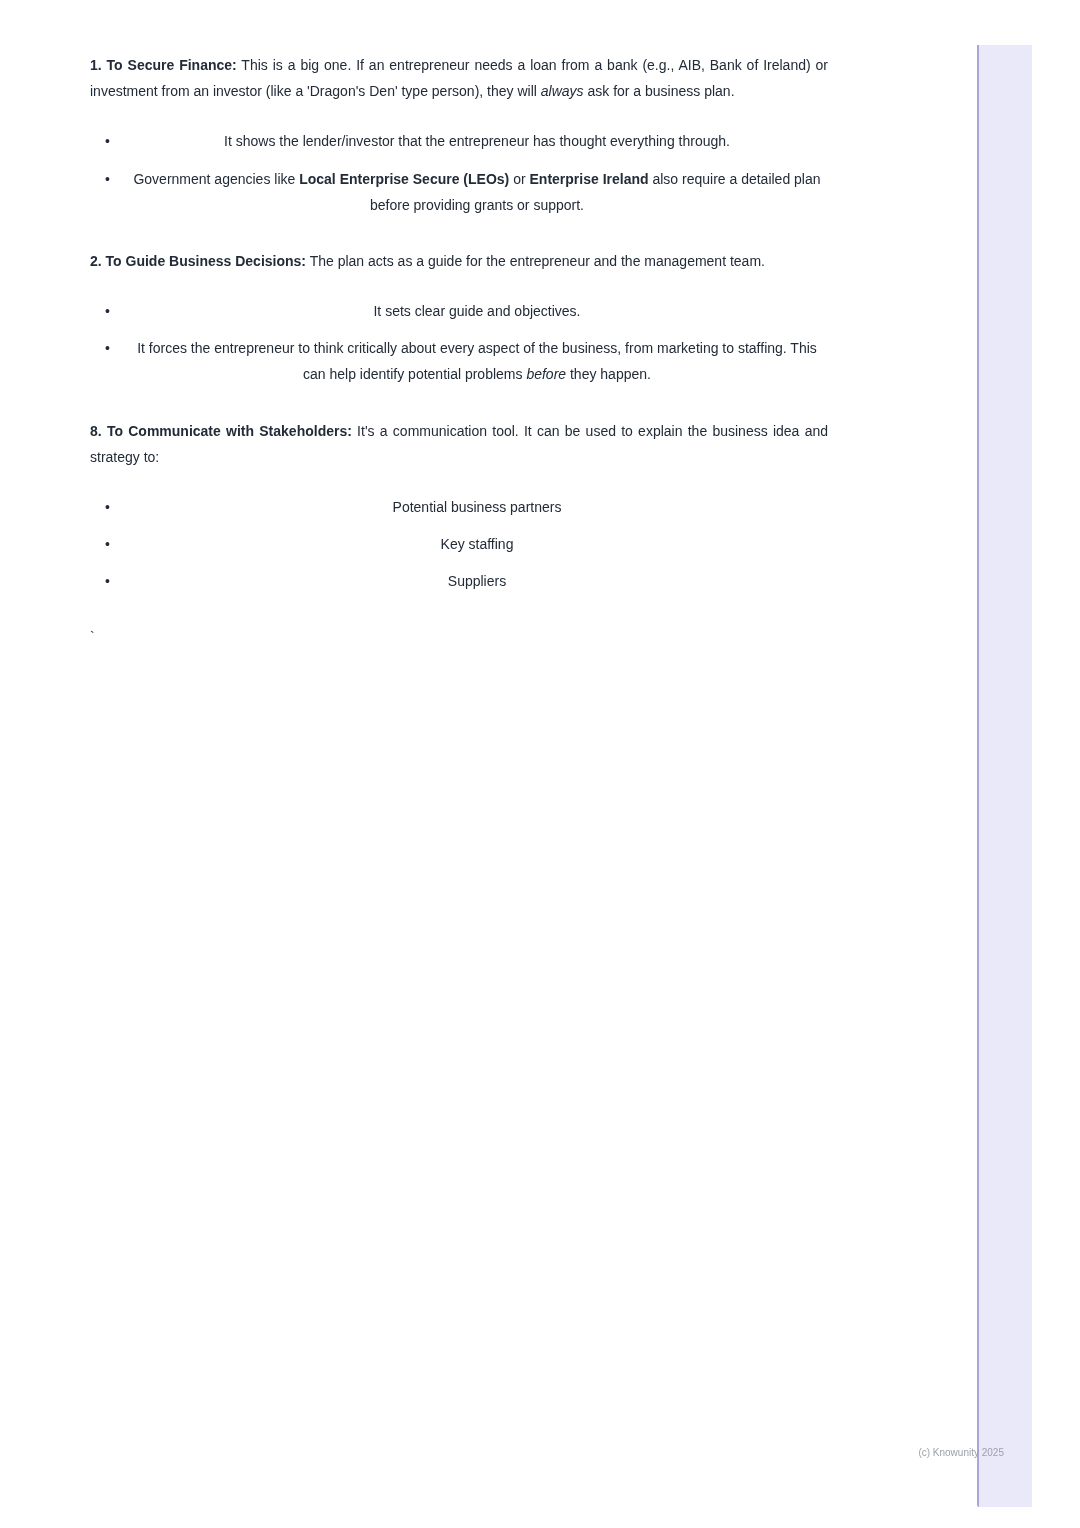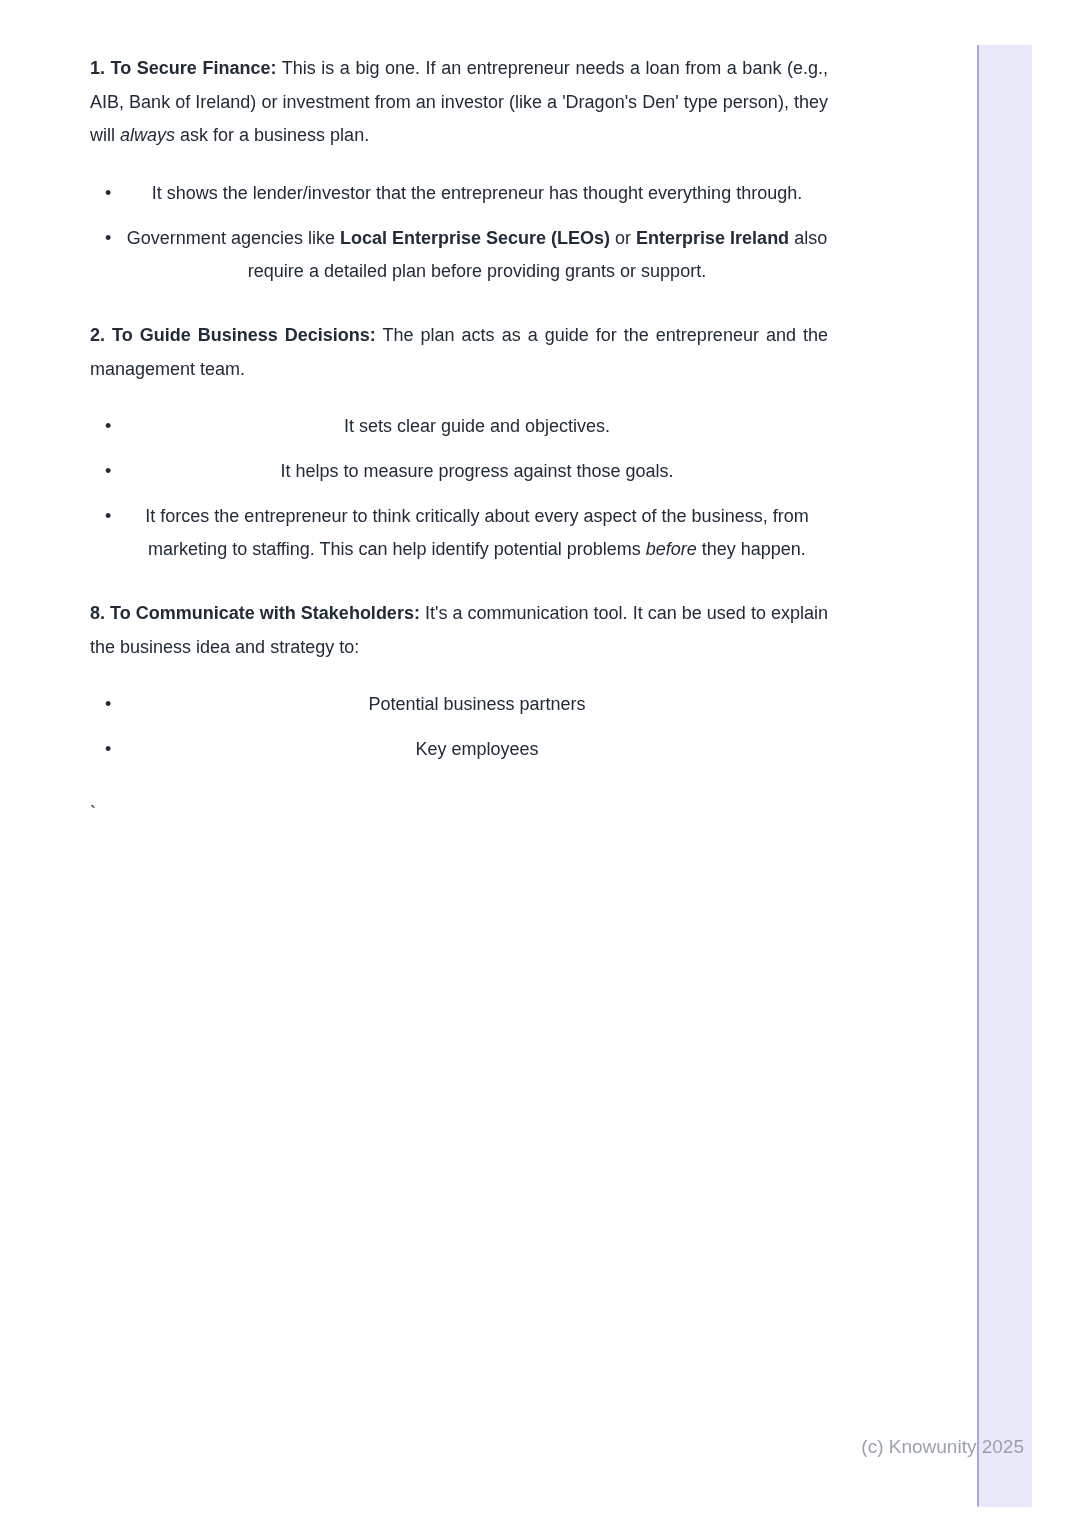--- a/index.html
+++ b/index.html
@@ -13,21 +13,21 @@
     height: 1528px;
     overflow: hidden;
     font-family: "Liberation Sans", sans-serif;
     color: #222b38;
   }
   .content {
     position: absolute;
     left: 90px;
     top: 52px;
     width: 738px;
-    font-size: 18px;
+    font-size: 14px;
     line-height: 1.87;
   }
   .para {
     text-align: justify;
     margin: 0 0 24px 0;
   }
   .para strong, li strong {
     font-weight: 700;
   }
   .para em, li em {
@@ -60,23 +60,23 @@
     left: 977px;
     top: 45px;
     width: 53px;
     height: 1462px;
     background: #e9e9f9;
     border-left: 2px solid #a7a7dc;
     border-radius: 0 0 0 2px;
   }
   .copyright {
     position: absolute;
-    right: 56px;
+    right: 76px;
     bottom: 70px;
-    font-size: 19px;
+    font-size: 10px;
     color: #9ba1ab;
     z-index: 2;
     white-space: nowrap;
   }
 </style>
 </head>
 <body>
 
 <main class="content">
 
@@ -85,30 +85,30 @@
     <ul class="bullets">
       <li><span>It shows the lender/investor that the entrepreneur has thought everything through.</span></li>
       <li><span>Government agencies like </span><strong>Local Enterprise Secure (LEOs)</strong><span> or </span><strong>Enterprise Ireland</strong><span> also require a detailed plan before providing grants or support.</span></li>
     </ul>
   </section>
 
   <section>
     <p class="para"><strong>2. To Guide Business Decisions:</strong><span> The plan acts as a guide for the entrepreneur and the management team.</span></p>
     <ul class="bullets">
       <li><span>It sets clear guide and objectives.</span></li>
-      <li><span>It helps to measure progress against those goals.</span></li>
       <li><span>It forces the entrepreneur to think critically about every aspect of the business, from marketing to staffing. This can help identify potential problems </span><em>before</em><span> they happen.</span></li>
     </ul>
   </section>
 
   <section>
     <p class="para"><strong>8. To Communicate with Stakeholders:</strong><span> It's a communication tool. It can be used to explain the business idea and strategy to:</span></p>
     <ul class="bullets">
       <li><span>Potential business partners</span></li>
-      <li><span>Key employees</span></li>
+      <li><span>Key staffing</span></li>
+      <li><span>Suppliers</span></li>
     </ul>
   </section>
 
   <p class="stray">`</p>
 
 </main>
 
 <div class="side-strip"></div>
 
 <span class="copyright">(c) Knowunity 2025</span>

